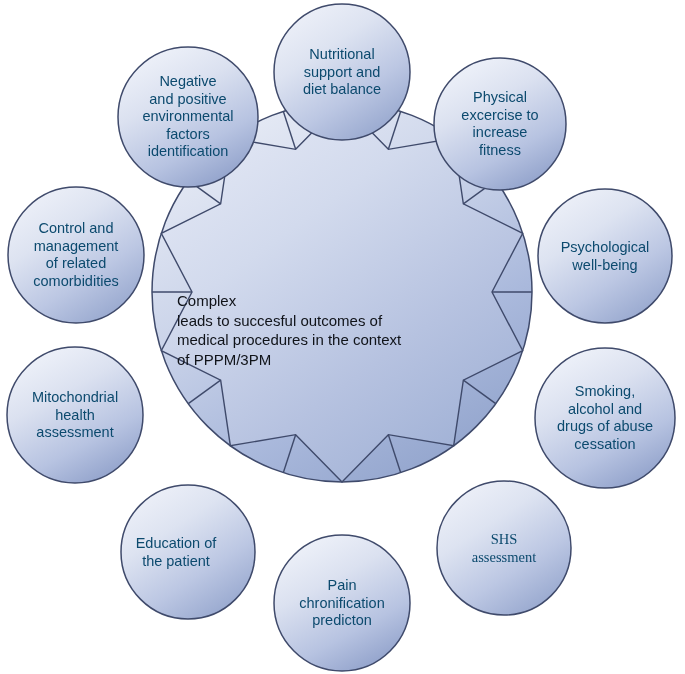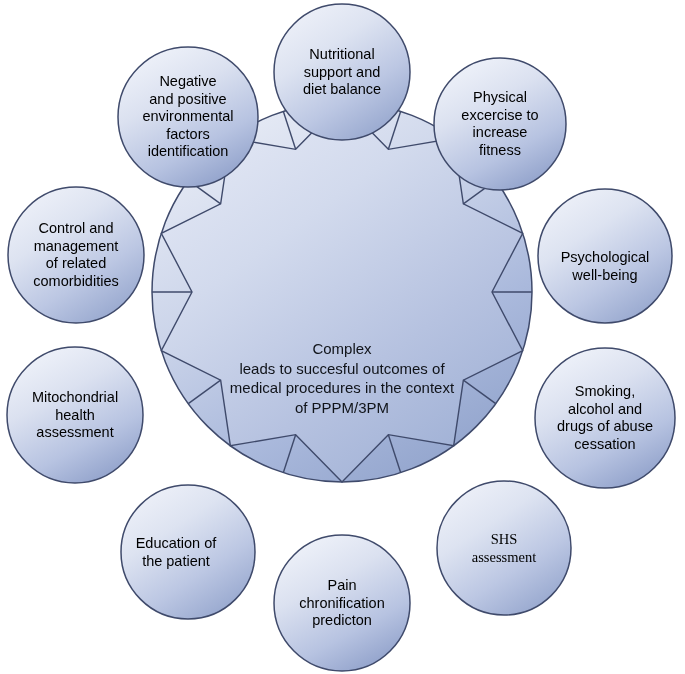--- a/index.html
+++ b/index.html
@@ -23,39 +23,38 @@
   svg.canvas {
     position: absolute;
     top: 0;
     left: 0;
     width: 685px;
     height: 674px;
   }
   .node-label {
     position: absolute;
     text-align: center;
-    color: #000000;
+    color: #0c4a6e;
     font-family: "Liberation Sans", sans-serif;
     font-size: 14.5px;
     line-height: 17.5px;
     transform: translate(-50%, -50%);
     pointer-events: none;
     white-space: pre-line;
   }
   .center-label {
     position: absolute;
-    text-align: center;
+    text-align: left;
     color: #101319;
     font-family: "Liberation Sans", sans-serif;
     font-size: 15px;
     line-height: 19.5px;
     transform: translate(-50%, -50%);
     pointer-events: none;
     width: 330px;
-    margin-top: 48px;
   }
   .center-label .ttl {
     display: block;
   }
   .center-label .strong {
     display: block;
     font-weight: bold;
     letter-spacing: 0.2px;
   }
   .center-label .body {
@@ -138,21 +137,21 @@
   </div>
 
   <div id="node-labels">
       <div class="node-label" style="left: 342px; top: 72px; width: 130px;">Nutritional
 support and
 diet balance</div>
       <div class="node-label" style="left: 500px; top: 124px; width: 126px;">Physical
 excercise to
 increase
 fitness</div>
-      <div class="node-label" style="left: 605px; top: 256px; width: 128px; margin-top: 10px;">Psychological
+      <div class="node-label" style="left: 605px; top: 256px; width: 128px;">Psychological
 well-being</div>
       <div class="node-label" style="left: 605px; top: 418px; width: 134px;">Smoking,
 alcohol and
 drugs of abuse
 cessation</div>
       <div class="node-label" style="left: 504px; top: 548px; width: 128px; font-family: Liberation Serif, serif;">SHS
 assessment</div>
       <div class="node-label" style="left: 342px; top: 603px; width: 130px; text-align: center;">Pain
 chronification
 predicton</div>

